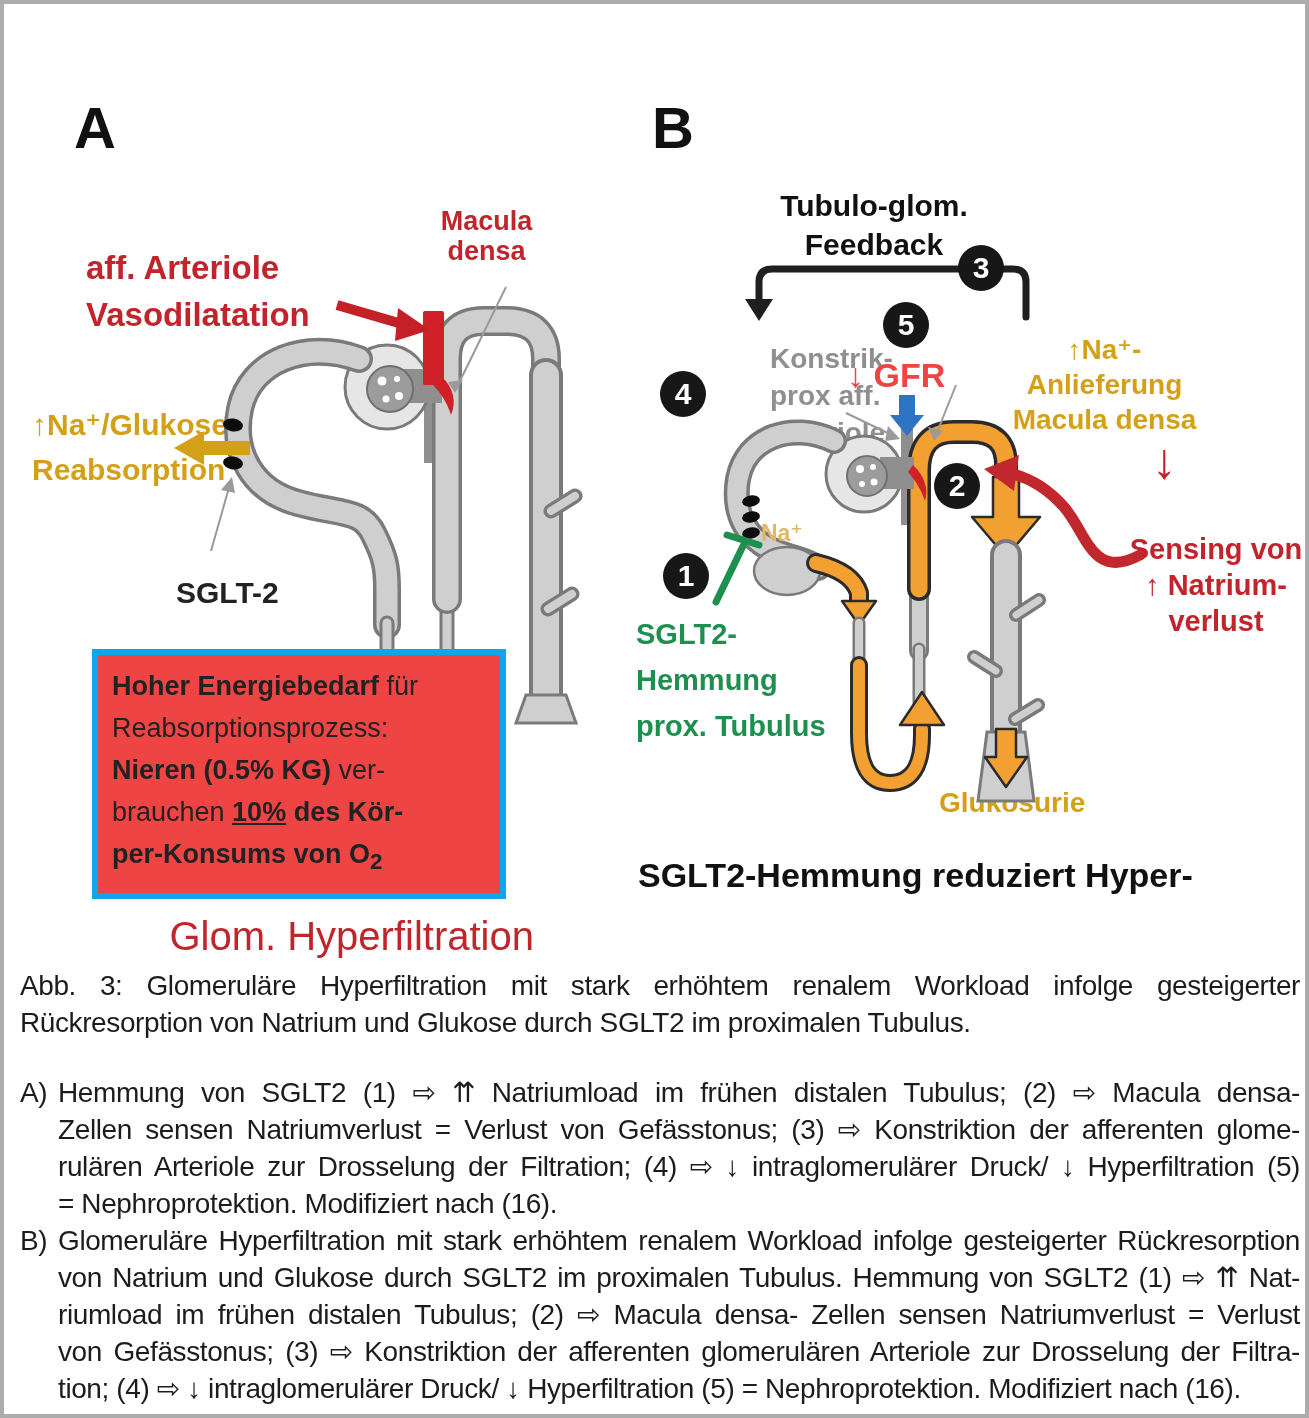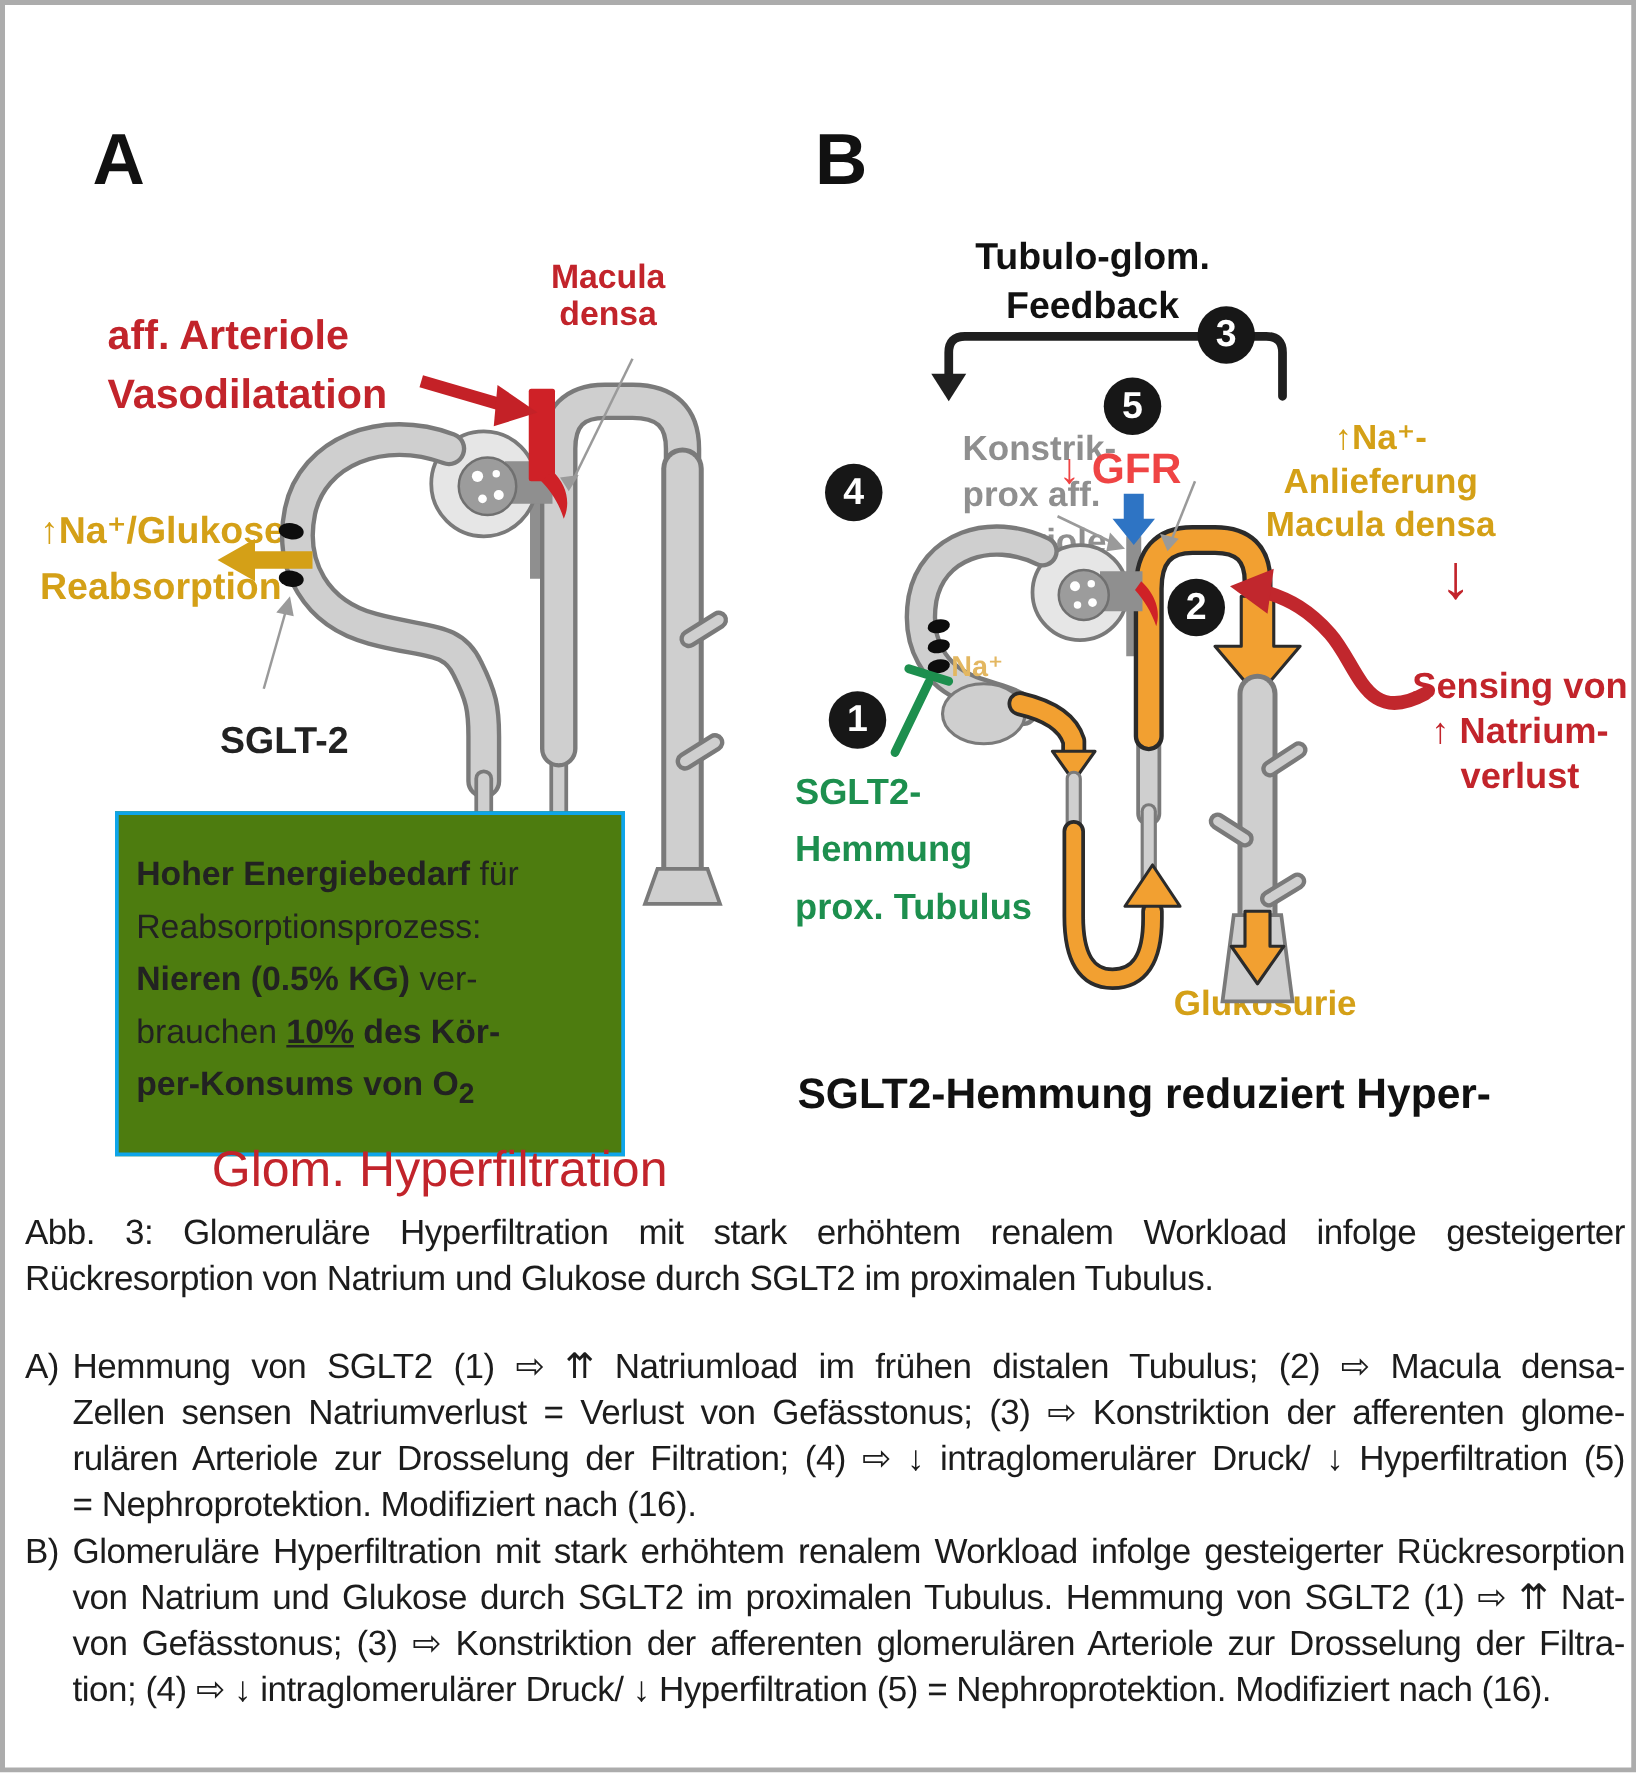--- a/index.html
+++ b/index.html
@@ -17,22 +17,22 @@
   .blue{color:#ef4444;}
   .grayt{color:#8f8f8f;}
   svg{position:absolute;overflow:visible;}
   .step{
     position:absolute;width:46px;height:46px;border-radius:50%;
     background:#171717;color:#fff;font-weight:bold;font-size:30px;
     display:flex;align-items:center;justify-content:center;z-index:5;
   }
   #info-box{
     position:absolute;left:88px;top:645px;width:374px;
-    background:#4d7c0f;border:3px solid #0ea5e9;z-index:6;
-    padding:26px 14px;font-size:27px;line-height:42px;color:#222;
+    background:#ef4444;border:6px solid #0ea5e9;z-index:6;
+    padding:10px 14px;font-size:27px;line-height:42px;color:#222;
   }
   #info-box b{font-weight:bold;}
   #info-box .u{text-decoration:underline;}
   #glom-title{
     left:160px;top:862px;width:370px;text-align:right;
     font-size:40px;font-weight:normal;z-index:6;margin-top:48px;
   }
   #b-subtitle{
     left:634px;top:843px;width:650px;font-size:34px;font-weight:bold;
     line-height:57px;color:#111;z-index:6;
@@ -230,19 +230,20 @@
           <div class="jline">Zellen sensen Natriumverlust = Verlust von Gefässtonus; (3) ⇨ Konstriktion der afferenten glome-</div>
           <div class="jline">rulären Arteriole zur Drosselung der Filtration; (4) ⇨ ↓ intraglomerulärer Druck/ ↓ Hyperfiltration (5)</div>
           <div>= Nephroprotektion. Modifiziert nach (16).</div>
         </div>
     </div>
     <div class="cap-item">
       <span class="cap-marker">B)</span>
       <div class="justify-lines">
           <div class="jline">Glomeruläre Hyperfiltration mit stark erhöhtem renalem Workload infolge gesteigerter Rückresorption</div>
           <div class="jline">von Natrium und Glukose durch SGLT2 im proximalen Tubulus. Hemmung von SGLT2 (1) ⇨ ⇈ Nat-</div>
+          <div class="jline">riumload im frühen distalen Tubulus; (2) ⇨ Macula densa- Zellen sensen Natriumverlust = Verlust</div>
           <div class="jline">von Gefässtonus; (3) ⇨ Konstriktion der afferenten glomerulären Arteriole zur Drosselung der Filtra-</div>
           <div>tion; (4) ⇨ ↓ intraglomerulärer Druck/ ↓ Hyperfiltration (5) = Nephroprotektion. Modifiziert nach (16).</div>
         </div>
     </div>
   </div>
 
 </div>
 
 </body></html>

